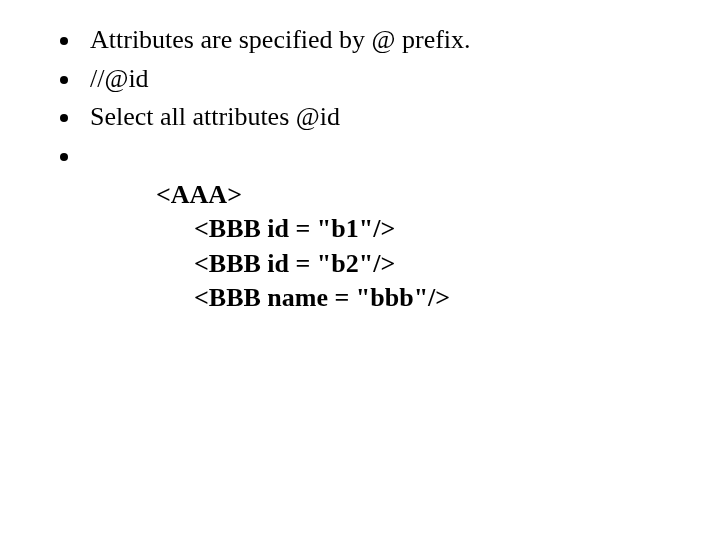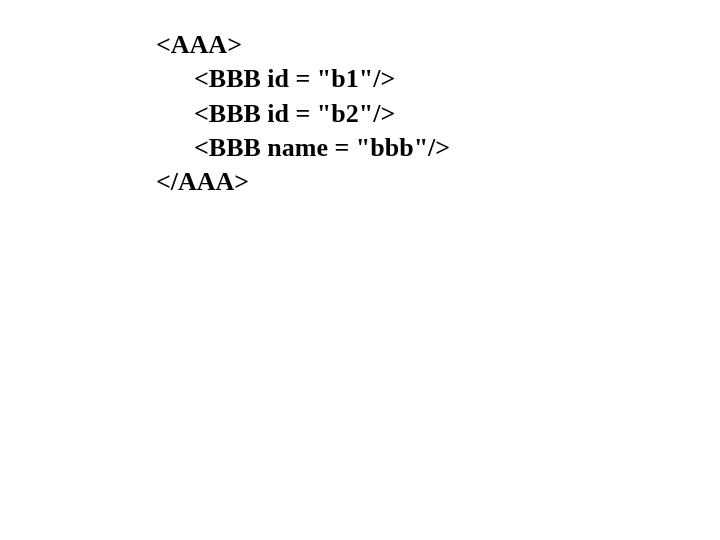--- a/index.html
+++ b/index.html
@@ -35,21 +35,26 @@
   .xml-line {
     white-space: pre;
     font-family: Liberation Serif, serif;
   }
   .indent-1 { padding-left: 38px; }
 </style>
 </head>
 <body>
 
 <div class="slide">
+  <ul class="bullets">
+    <li><span>Attributes are specified by @ prefix.</span></li>
+    <li><span>//@id</span></li>
+    <li><span>Select all attributes @id</span></li>
+    <li><span></span></li>
+  </ul>
 
   <div class="xml-block">
     <div class="xml-line">&lt;AAA&gt;</div>
     <div class="xml-line indent-1">&lt;BBB id = "b1"/&gt;</div>
     <div class="xml-line indent-1">&lt;BBB id = "b2"/&gt;</div>
     <div class="xml-line indent-1">&lt;BBB name = "bbb"/&gt;</div>
-    <div class="xml-line">&lt;/AAA&gt;</div>
   </div>
 </div>
 
 </body></html>

